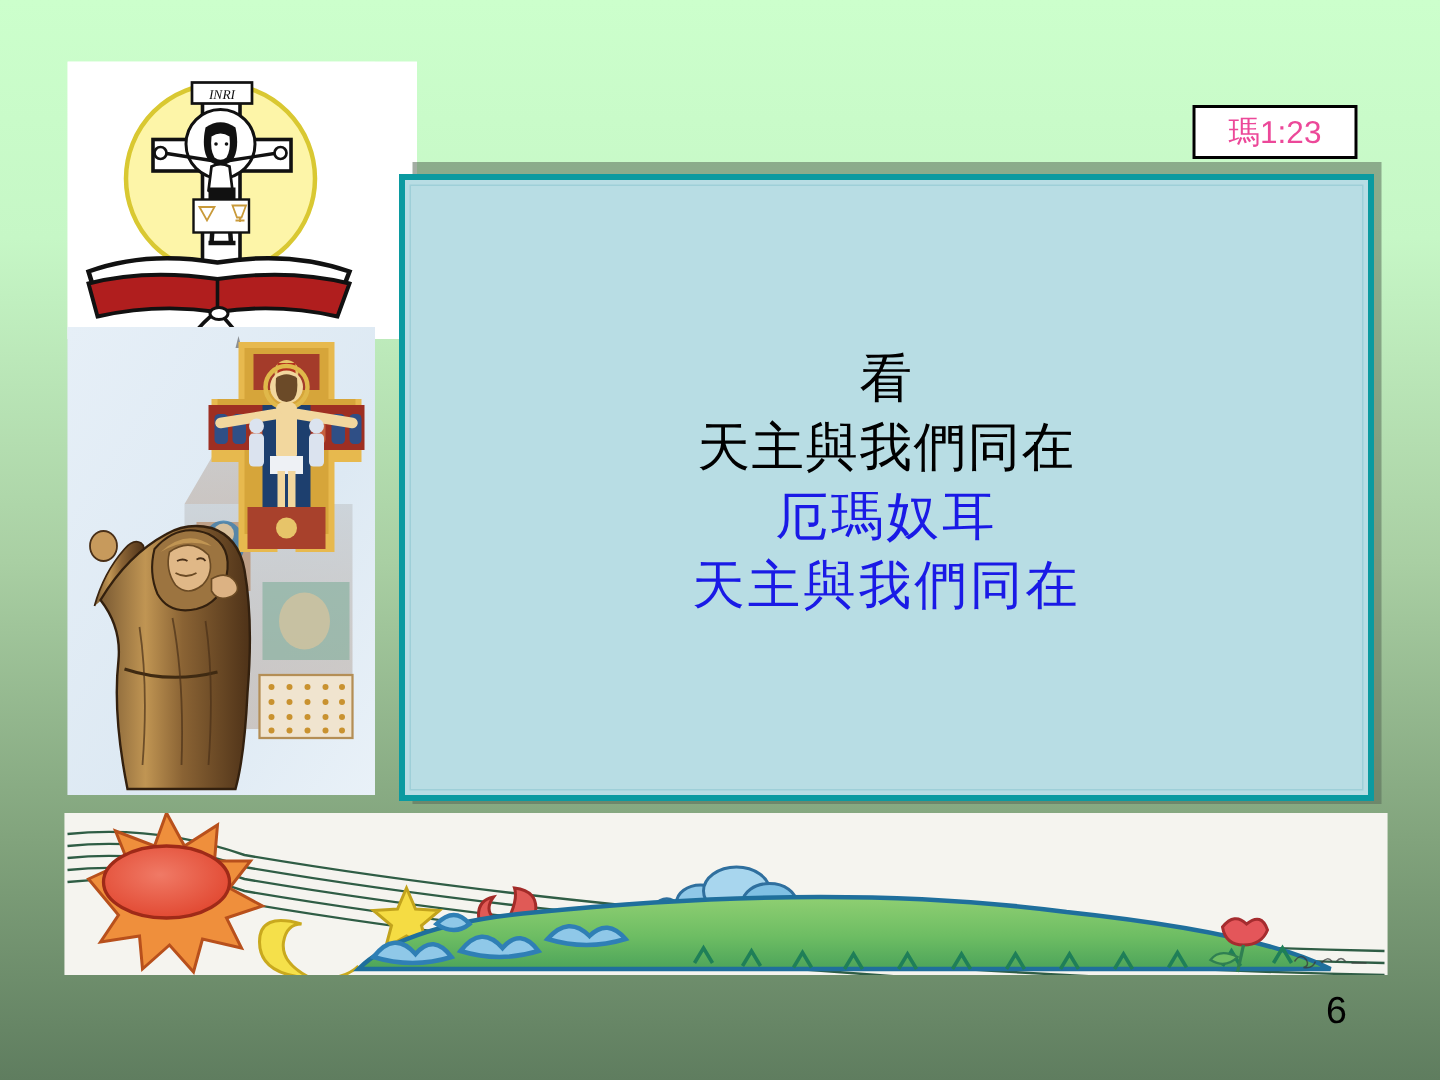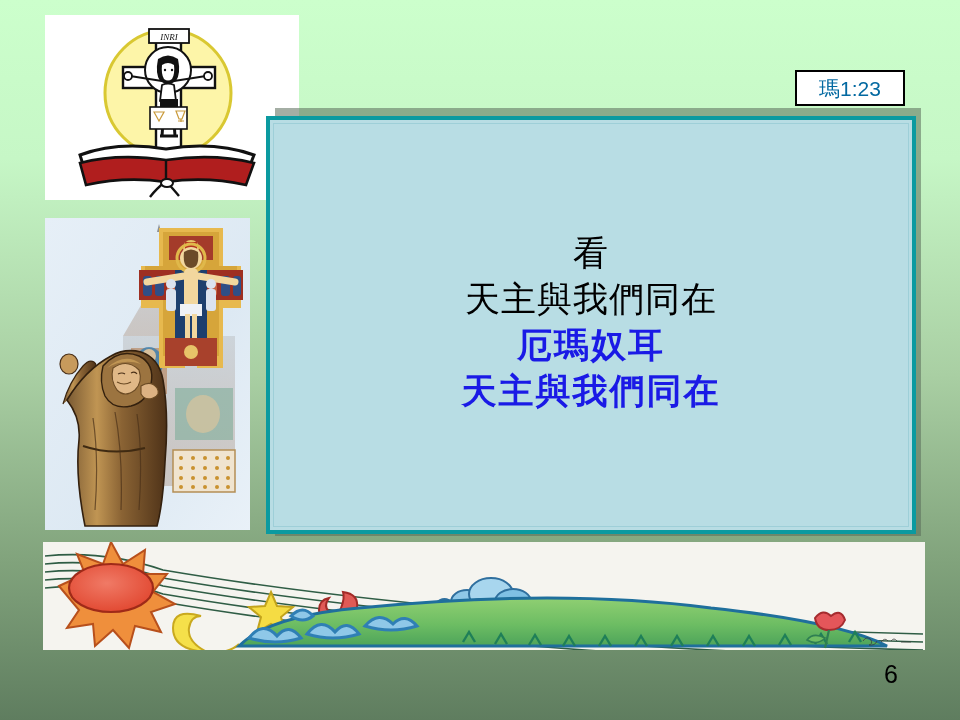--- a/index.html
+++ b/index.html
@@ -29,21 +29,21 @@
     height: 36px;
     background: #ffffff;
     border: 2px solid #000000;
     display: flex;
     align-items: center;
     justify-content: center;
     box-sizing: border-box;
   }
   #citation-box .citation-text {
     font-size: 21px;
-    color: #0369a1;
+    color: #ec4899;
     line-height: 1;
     letter-spacing: 0px;
   }
 
   
   #verse-shadow {
     position: absolute;
     left: 275px;
     top: 108px;
     width: 646px;
@@ -80,45 +80,44 @@
   }
   .verse-line {
     font-size: 35px;
     line-height: 46px;
     color: #000000;
     white-space: nowrap;
     letter-spacing: 1px;
   }
   .verse-line.accent {
     color: #1a1ae6;
-    font-weight: bold;
+    font-weight: normal;
     letter-spacing: 2px;
   }
 
   
   #page-number {
     position: absolute;
     left: 884px;
     top: 660px;
     font-size: 25px;
     color: #000000;
   }
 
   
   .pic {
     position: absolute;
     overflow: hidden;
   }
   #pic-crucifix-book {
     left: 45px;
-    top: 15px;
+    top: 41px;
     width: 233px;
     height: 185px;
     background: #ffffff;
-    padding-left: 21px;
   }
   #pic-francis-cross {
     left: 45px;
     top: 218px;
     width: 205px;
     height: 312px;
     background: #dfeaf3;
   }
   #pic-creation-banner {
     left: 43px;

